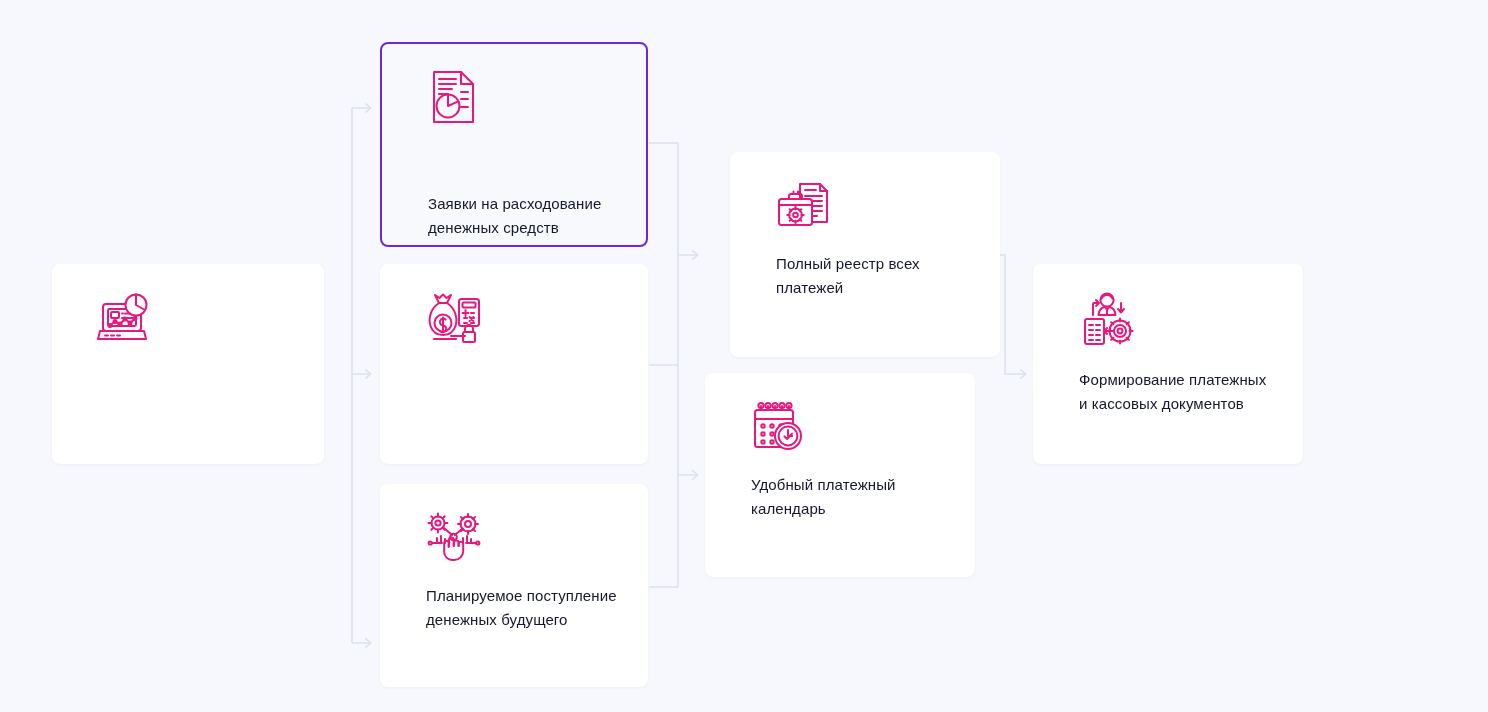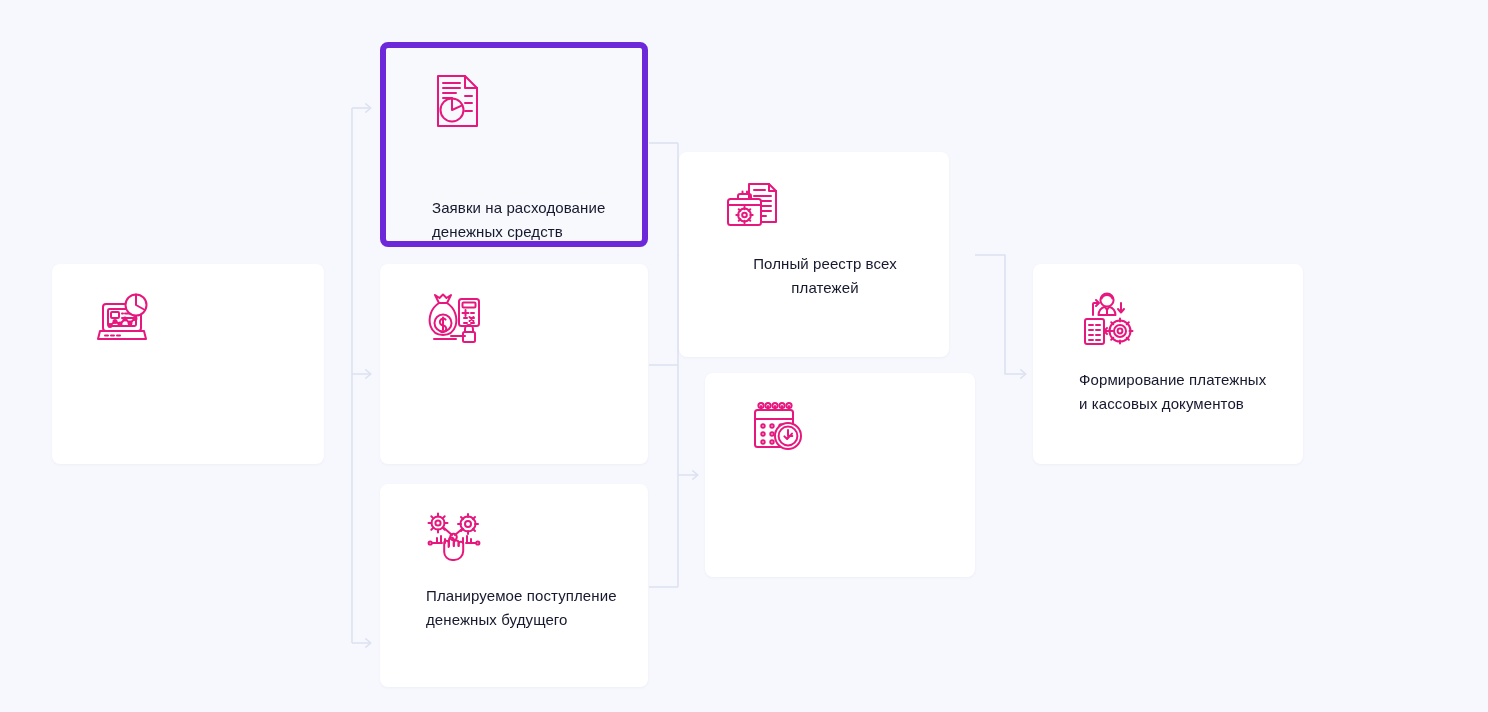--- a/index.html
+++ b/index.html
@@ -32,21 +32,21 @@
   
   .card {
     position: absolute;
     box-sizing: border-box;
     background: #ffffff;
     border-radius: 8px;
     box-shadow: 0 1px 3px rgba(60, 70, 130, 0.05);
   }
   .card.highlight {
     background: #f8f9fd;
-    border: 6px solid #6d28d9;
+    border: 2px solid #6d28d9;
     box-shadow: none;
   }
   .card-icon {
     position: absolute;
     left: 46px;
     top: 28px;
     width: 56px;
     height: 56px;
   }
   .card.c-requests .card-icon { left: 46px; top: 25px; }
@@ -61,21 +61,21 @@
     letter-spacing: 0.1px;
   }
   .card.c-schedules .card-label,
   .card.c-forming .card-label { top: 104px; }
 
   
   .c-schedules  { left: 52px;   top: 264px; width: 272px; height: 200px; }
   .c-requests   { left: 380px;  top: 42px;  width: 268px; height: 205px; }
   .c-forecast   { left: 380px;  top: 264px; width: 268px; height: 200px; }
   .c-planned    { left: 380px;  top: 484px; width: 268px; height: 203px; }
-  .c-registry   { left: 679px;  top: 152px; width: 270px; height: 205px; text-align: center; }
+  .c-registry   { left: 730px;  top: 152px; width: 270px; height: 205px; }
   .c-calendar   { left: 705px;  top: 373px; width: 270px; height: 204px; }
   .c-forming    { left: 1033px; top: 264px; width: 270px; height: 200px; }
 
   .c-schedules .card-label { left: 46px; }
   .c-requests  .card-label { top: 148px; left: 46px; }
   .c-forecast  .card-label { top: 382px; position: absolute; }
   svg { display: block; overflow: visible; }
 </style>
 </head>
 <body>
@@ -257,20 +257,21 @@
         <circle cx="21" cy="33" r="1.7"></circle>
         <circle cx="30" cy="33" r="1.7"></circle>
         <circle cx="12" cy="41" r="1.7"></circle>
         <circle cx="21" cy="41" r="1.7"></circle>
         <circle cx="37" cy="35" r="13" fill="#ffffff"></circle>
         <circle cx="37" cy="35" r="9.4"></circle>
         <path d="M37,29 v6 M37,35 h4.3"></path>
         <path d="M33.4,35.4 L36.1,38 L41,32.6"></path>
       </svg>
     </div>
+    <div class="card-label">Удобный платежный календарь</div>
   </div>
 
   <div class="card c-forming">
     <div class="card-icon">
       <svg viewBox="0 0 56 56" width="56" height="56" fill="none" stroke="#e6187d" stroke-width="2" stroke-linecap="round" stroke-linejoin="round">
         <circle cx="28" cy="8" r="6.6"></circle>
         <path d="M22.5,6.5 a6,6 0 0,1 11,0"></path>
         <path d="M19.5,23 a9,9 0 0,1 6.5,-8.2 L28,18 l2,-3.2 a9,9 0 0,1 6.5,8.2 Z"></path>
         <path d="M28,18 v5"></path>
         <path d="M14,23 L14,12 a1,1 0 0,1 1,-1 L19,11"></path>

